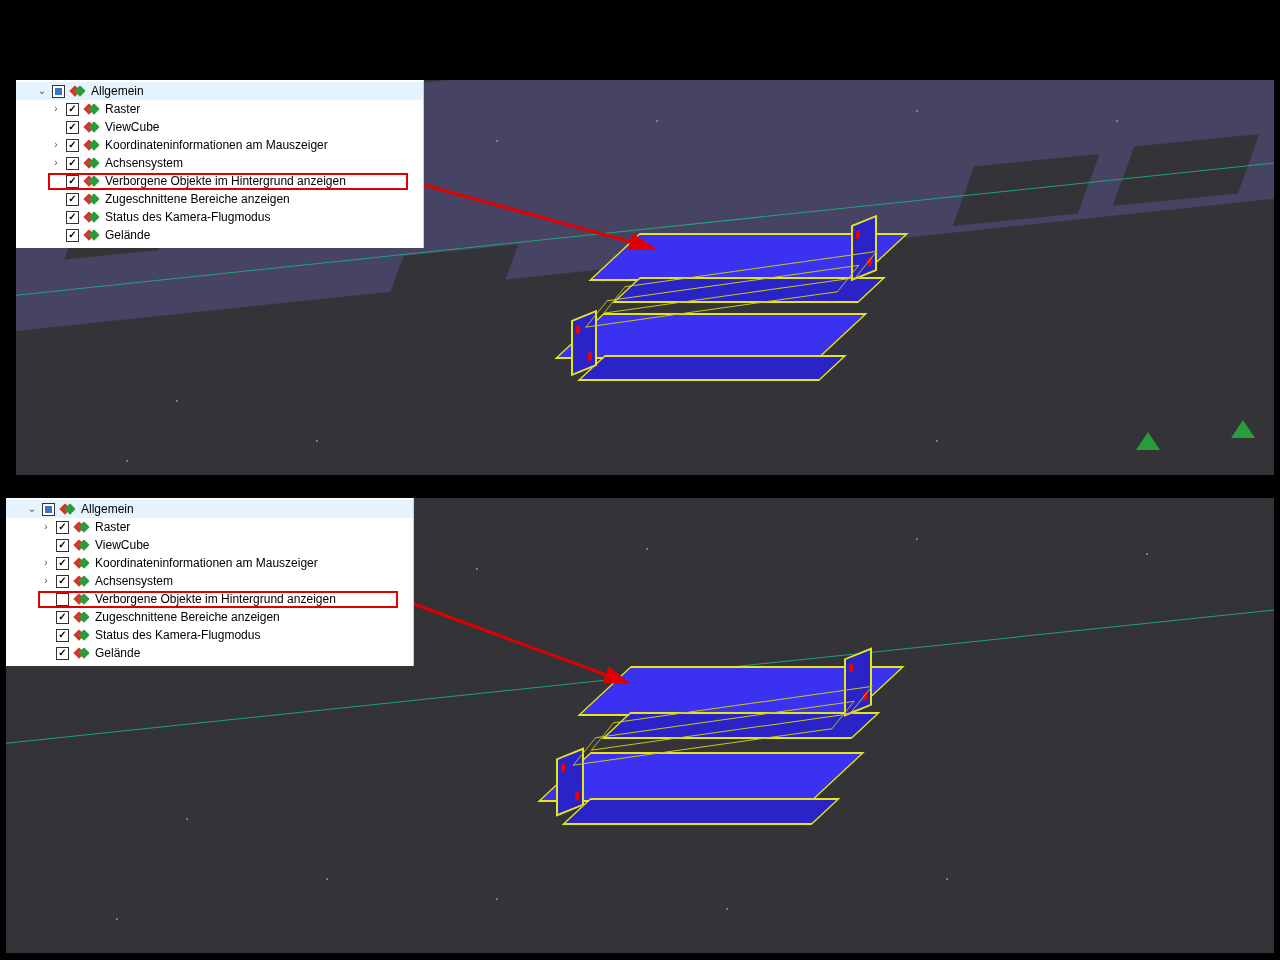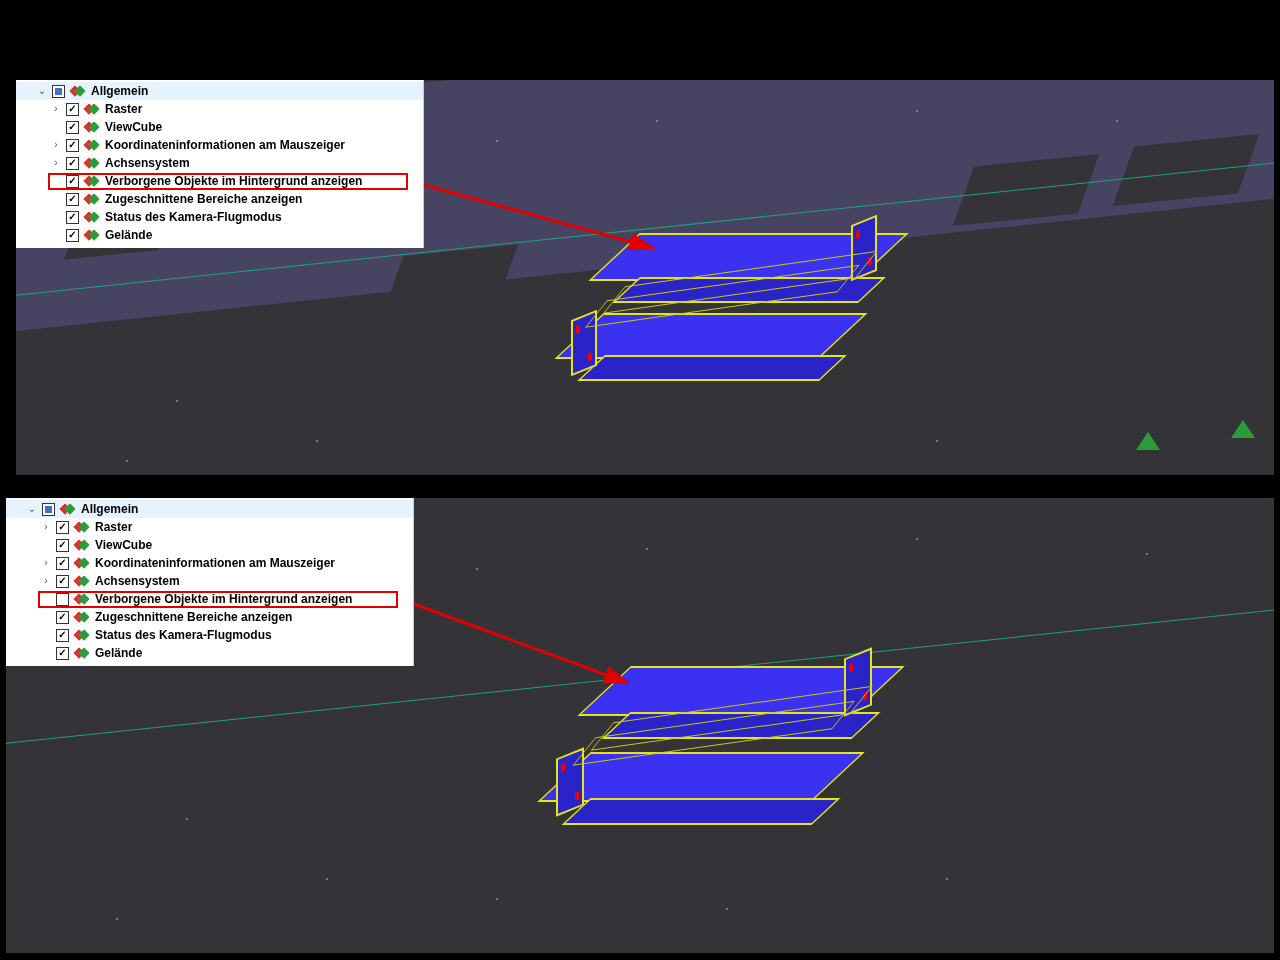--- a/index.html
+++ b/index.html
@@ -75,21 +75,21 @@
   }
   .hearts::before, .hearts::after {
     content: "";
     position: absolute;
     width: 8px; height: 8px;
     border-radius: 1px 1px 0 0;
     transform: rotate(45deg);
   }
   .hearts::before { left: 2px; top: 3px; background: #d4362f; }
   .hearts::after  { left: 7px; top: 3px; background: #2a9d3a; }
-  .tree-label { padding-left: 2px; font-weight: bold; }
+  .tree-label { padding-left: 2px; }
   .hl-box {
     position: absolute;
     border: 2px solid #e00000;
     pointer-events: none;
     z-index: 11;
   }
   .arrow {
     position: absolute;
     z-index: 5;
     pointer-events: none;

